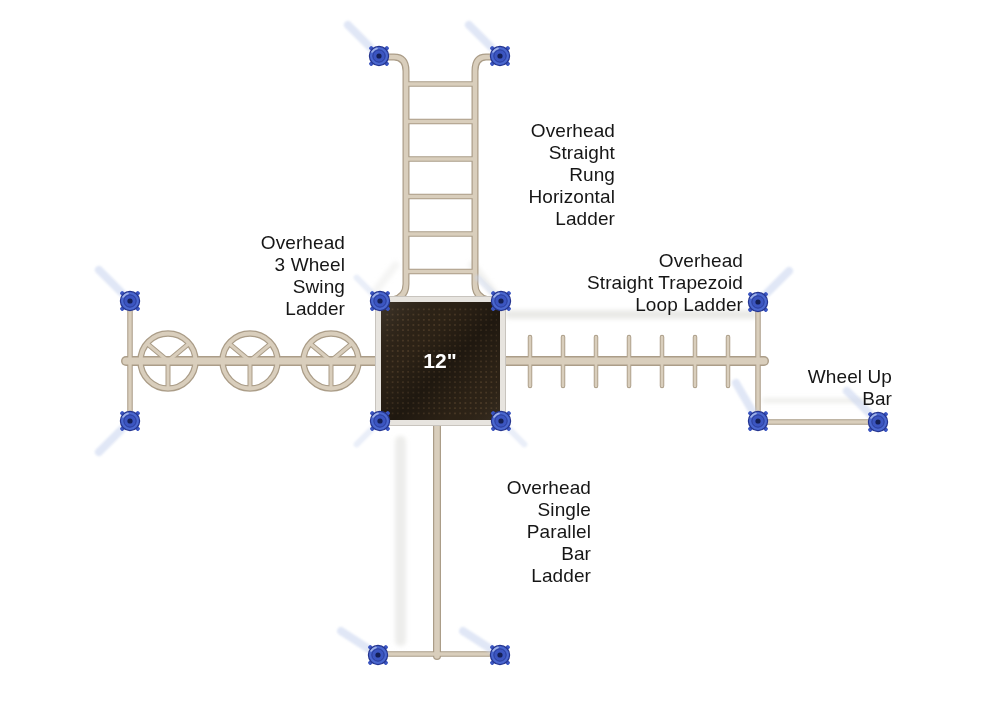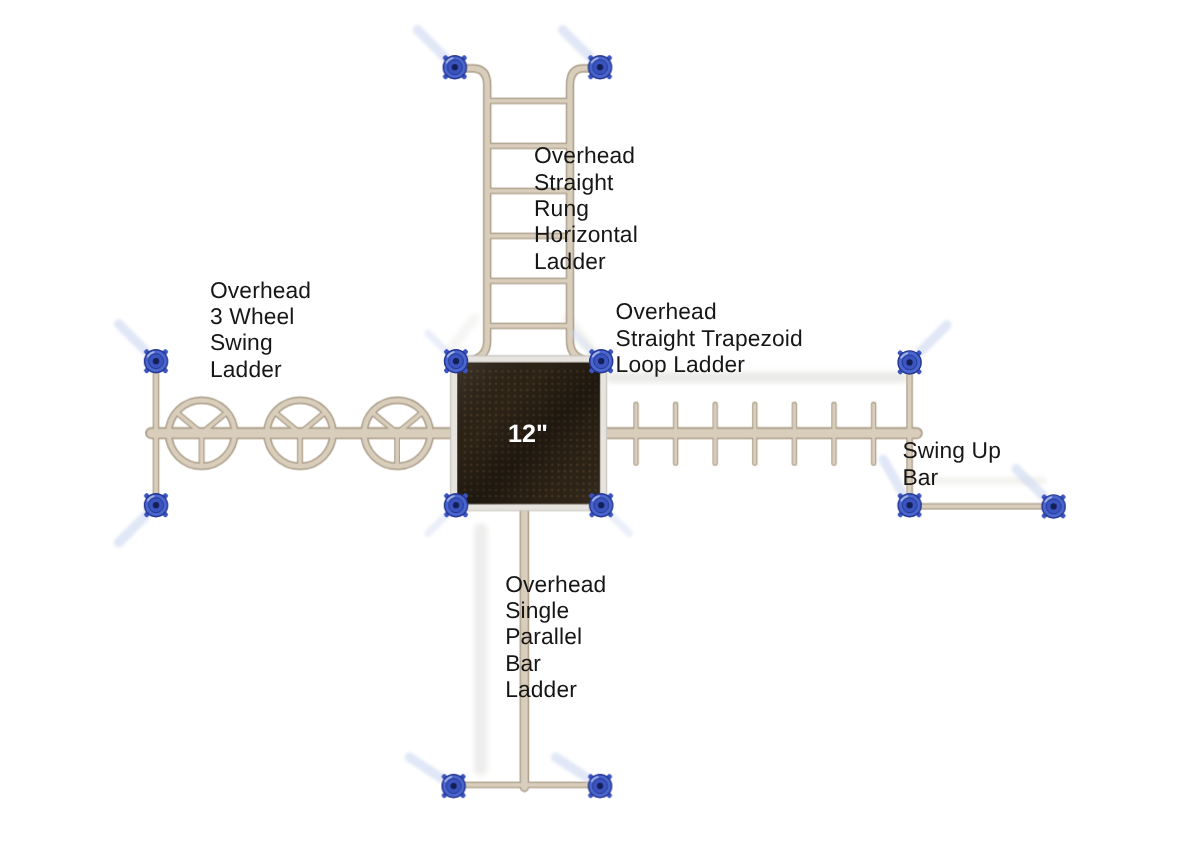--- a/index.html
+++ b/index.html
@@ -2,21 +2,21 @@
 <html><head>
 <meta charset="utf-8">
 <style>
   html,body{margin:0;padding:0;background:#ffffff;}
   .stage{
     position:relative;width:1000px;height:707px;background:#ffffff;
     font-family:"Liberation Sans","DejaVu Sans",sans-serif;overflow:hidden;
   }
   .stage svg{position:absolute;left:0;top:0;}
   .lbl{
-    position:absolute;text-align:left;white-space:pre-line;
+    position:absolute;text-align:right;white-space:pre-line;
     font-size:19px;line-height:22px;color:#161616;letter-spacing:0.1px;
   }
   .lbl-top{left:445px;top:120px;width:170px;}
   .lbl-left{left:175px;top:232px;width:170px;}
   .lbl-right{left:513px;top:250px;width:230px;}
   .lbl-bottom{left:421px;top:477px;width:170px;}
   .lbl-pullup{left:752px;top:366px;width:140px;}
 </style>
 </head>
 <body>
@@ -221,15 +221,15 @@
 Swing
 Ladder</div>
   <div class="lbl lbl-right">Overhead
 Straight Trapezoid
 Loop Ladder</div>
   <div class="lbl lbl-bottom">Overhead
 Single
 Parallel
 Bar
 Ladder</div>
-  <div class="lbl lbl-pullup">Swing Up
+  <div class="lbl lbl-pullup">Wheel Up
 Bar</div>
 </div>
 
 </body></html>

